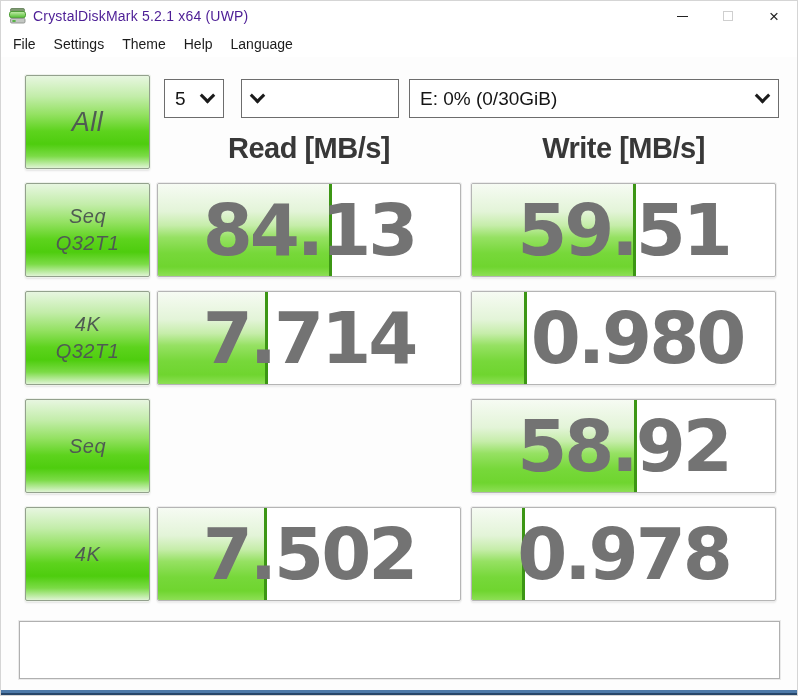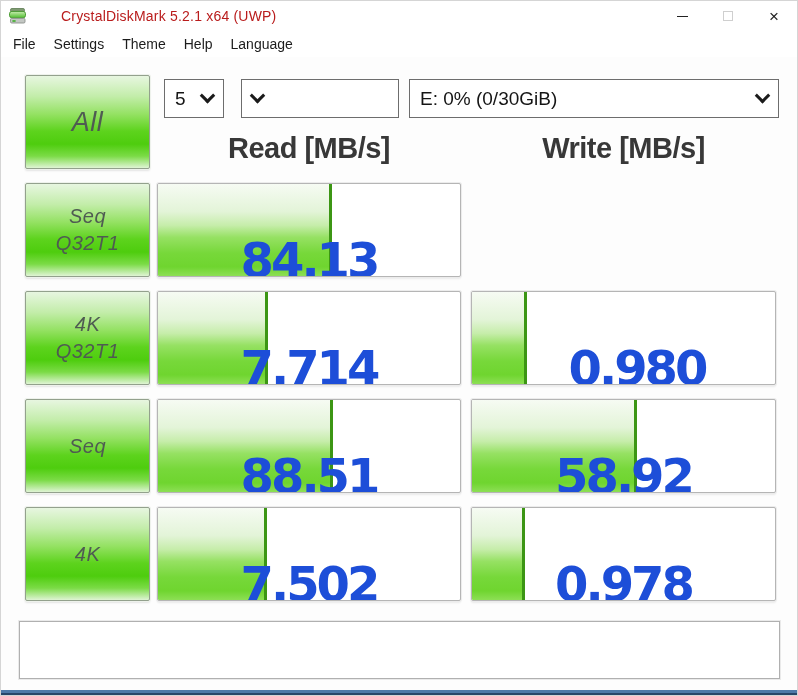--- a/index.html
+++ b/index.html
@@ -6,21 +6,21 @@
   html,body { background:#e8e8e8; }
   body { font-family:"Liberation Sans", sans-serif; }
   #window {
     position:relative; width:798px; height:696px; background:#fdfdfd;
     border:1px solid #d5d5d5; overflow:hidden; margin:0 auto;
   }
   
   .titlebar { position:absolute; top:0; left:0; right:0; height:30px; background:#fff;
     display:flex; align-items:center; }
   .app-icon { margin:0 6px 0 8px; width:18px; height:16px; flex:0 0 auto; }
-  .title-text { font-size:14px; color:#b91c1c; letter-spacing:.2px;margin-left:28px; }
+  .title-text { font-size:14px; color:#4c1d95; letter-spacing:.2px; }
   .caption-spacer { flex:1; }
   .cap-btn { width:46px; height:30px; display:flex; align-items:center; justify-content:center; }
   .min-glyph { width:11px; height:0; border-top:1.6px solid #222; display:block; }
   .max-glyph { width:10px; height:10px; border:1.4px solid #cfcfcf; display:block; }
   .close-glyph { font-size:17px; color:#222; line-height:1; font-weight:400; }
   
   .menubar { position:absolute; top:30px; left:0; right:0; height:26px; background:#fff;
     display:flex; align-items:center; padding-left:3px; }
   .menu-item { font-size:14px; color:#1c1c1c; padding:3px 9px; }
   
@@ -46,22 +46,22 @@
     color:#383838; text-align:center; letter-spacing:-.5px; }
   
   .vcell {
     position:absolute; height:94px; background:#fff; border:1px solid #b5b5b5; border-radius:2px;
     box-shadow:0 0 0 1px #ececec, 0 2px 2px rgba(0,0,0,.08); overflow:hidden;
   }
   .vbar { position:absolute; left:0; top:0; bottom:0;
     background:linear-gradient(180deg,#f6fbf3 0%,#e3f4d8 30%,#c6edaa 45%,#96e163 58%,#77d83a 75%,#6fd52f 90%,#8ddf55 100%);
     border-right:3px solid #3c9614; }
   .vtext { position:relative; width:100%; height:100%; display:flex; align-items:center; justify-content:center;
-    font-family:"DejaVu Sans","Liberation Sans",sans-serif; font-weight:bold; font-size:48px;
-    color:#1d4ed8; letter-spacing:-3px;margin-top:30px; }
+    font-family:"DejaVu Sans","Liberation Sans",sans-serif; font-weight:bold; font-size:72px;
+    color:#737373; letter-spacing:-3px; }
   
   #comment-box { position:absolute; left:18px; top:620px; width:761px; height:58px;
     border:1px solid #b0b0b0; box-shadow:0 0 0 1px #eaeaea; background:#fff;
     font-size:16px; padding:4px 8px; font-family:"Liberation Sans",sans-serif; }
   
   .bottom-strip { position:absolute; left:0; right:0; bottom:0; height:5px;
     background:#4d79a8; border-bottom:2px solid #274669; }
 </style>
 </head>
 <body>
@@ -122,40 +122,40 @@
   <div class="col-header" style="left:156px; width:304px;">Read [MB/s]</div>
 
   <div class="gbtn" style="top:182px;">
     <span class="l1">Seq</span>
     <span class="l2">Q32T1</span>
   </div>
   <div class="vcell" style="left:156px; top:182px; width:304px;">
     <div class="vbar" style="width: 57.5%;"></div>
     <div class="vtext">84.13</div>
   </div>
+  <div class="vcell" style="left:470px; top:182px; width:305px;">
+    <div class="vbar" style="width: 54%;"></div>
+    <div class="vtext">59.51</div>
+  </div>
 
   <div class="gbtn" style="top:290px;">
     <span class="l1">4K</span>
     <span class="l2">Q32T1</span>
   </div>
   <div class="vcell" style="left:156px; top:290px; width:304px;">
     <div class="vbar" style="width: 36.5%;"></div>
     <div class="vtext">7.714</div>
   </div>
   <div class="vcell" style="left:470px; top:290px; width:305px;padding-left:27px;">
     <div class="vbar" style="width: 18%;"></div>
     <div class="vtext">0.980</div>
   </div>
 
   <div class="gbtn" style="top:398px;">
     <span class="l1">Seq</span>
-  </div>
-  <div class="vcell" style="left:156px; top:398px; width:304px;">
-    <div class="vbar" style="width: 58%;"></div>
-    <div class="vtext">88.51</div>
   </div>
   <div class="vcell" style="left:470px; top:398px; width:305px;">
     <div class="vbar" style="width: 54.5%;"></div>
     <div class="vtext">58.92</div>
   </div>
 
   <div class="gbtn" style="top:506px;">
     <span class="l1">4K</span>
   </div>
   <div class="vcell" style="left:156px; top:506px; width:304px;">

